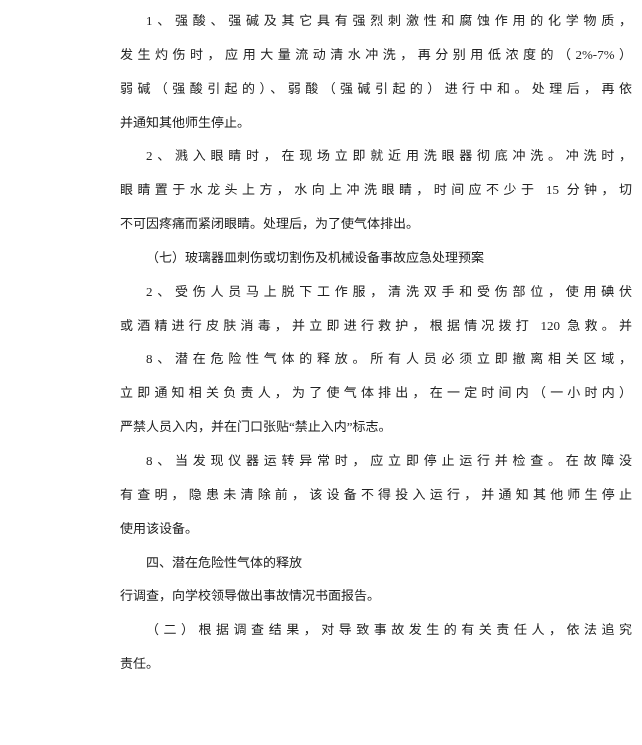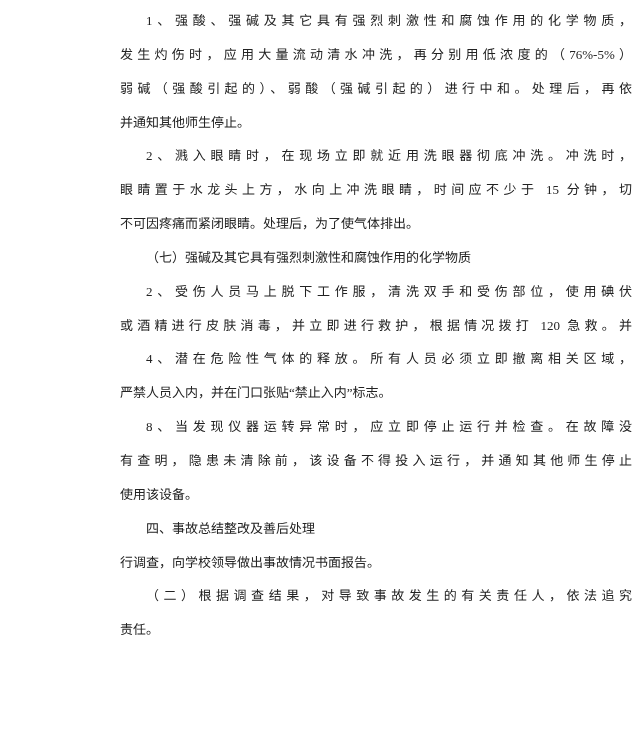--- a/index.html
+++ b/index.html
@@ -46,47 +46,48 @@
   .text-line.first {
     text-indent: 2em;
   }
 </style>
 </head>
 <body>
 
 <div class="doc-page" id="doc-page">
     <div class="paragraph">
       <div class="text-line first fill">1、强酸、强碱及其它具有强烈刺激性和腐蚀作用的化学物质，</div>
-      <div class="text-line fill">发生灼伤时，应用大量流动清水冲洗，再分别用低浓度的（76%-5%）</div>
+      <div class="text-line fill">发生灼伤时，应用大量流动清水冲洗，再分别用低浓度的（2%-7%）</div>
       <div class="text-line fill">弱碱（强酸引起的）、弱酸（强碱引起的）进行中和。处理后，再依</div>
       <div class="text-line">并通知其他师生停止。</div>
     </div>
     <div class="paragraph">
       <div class="text-line first fill">2、溅入眼睛时，在现场立即就近用洗眼器彻底冲洗。冲洗时，</div>
       <div class="text-line fill">眼睛置于水龙头上方，水向上冲洗眼睛，时间应不少于 15 分钟，切</div>
       <div class="text-line">不可因疼痛而紧闭眼睛。处理后，为了使气体排出。</div>
     </div>
     <div class="paragraph">
-      <div class="text-line first">（七）强碱及其它具有强烈刺激性和腐蚀作用的化学物质</div>
+      <div class="text-line first">（七）玻璃器皿刺伤或切割伤及机械设备事故应急处理预案</div>
     </div>
     <div class="paragraph">
       <div class="text-line first fill">2、受伤人员马上脱下工作服，清洗双手和受伤部位，使用碘伏</div>
       <div class="text-line fill">或酒精进行皮肤消毒，并立即进行救护，根据情况拨打 120 急救。并</div>
     </div>
     <div class="paragraph">
-      <div class="text-line first fill">4、潜在危险性气体的释放。所有人员必须立即撤离相关区域，</div>
+      <div class="text-line first fill">8、潜在危险性气体的释放。所有人员必须立即撤离相关区域，</div>
+      <div class="text-line fill">立即通知相关负责人，为了使气体排出，在一定时间内（一小时内）</div>
       <div class="text-line">严禁人员入内，并在门口张贴“禁止入内”标志。</div>
     </div>
     <div class="paragraph">
       <div class="text-line first fill">8、当发现仪器运转异常时，应立即停止运行并检查。在故障没</div>
       <div class="text-line fill">有查明，隐患未清除前，该设备不得投入运行，并通知其他师生停止</div>
       <div class="text-line">使用该设备。</div>
     </div>
     <div class="paragraph">
-      <div class="text-line first">四、事故总结整改及善后处理</div>
+      <div class="text-line first">四、潜在危险性气体的释放</div>
     </div>
     <div class="paragraph">
       <div class="text-line">行调查，向学校领导做出事故情况书面报告。</div>
     </div>
     <div class="paragraph">
       <div class="text-line first fill">（二）根据调查结果，对导致事故发生的有关责任人，依法追究</div>
       <div class="text-line">责任。</div>
     </div>
   </div>
 

